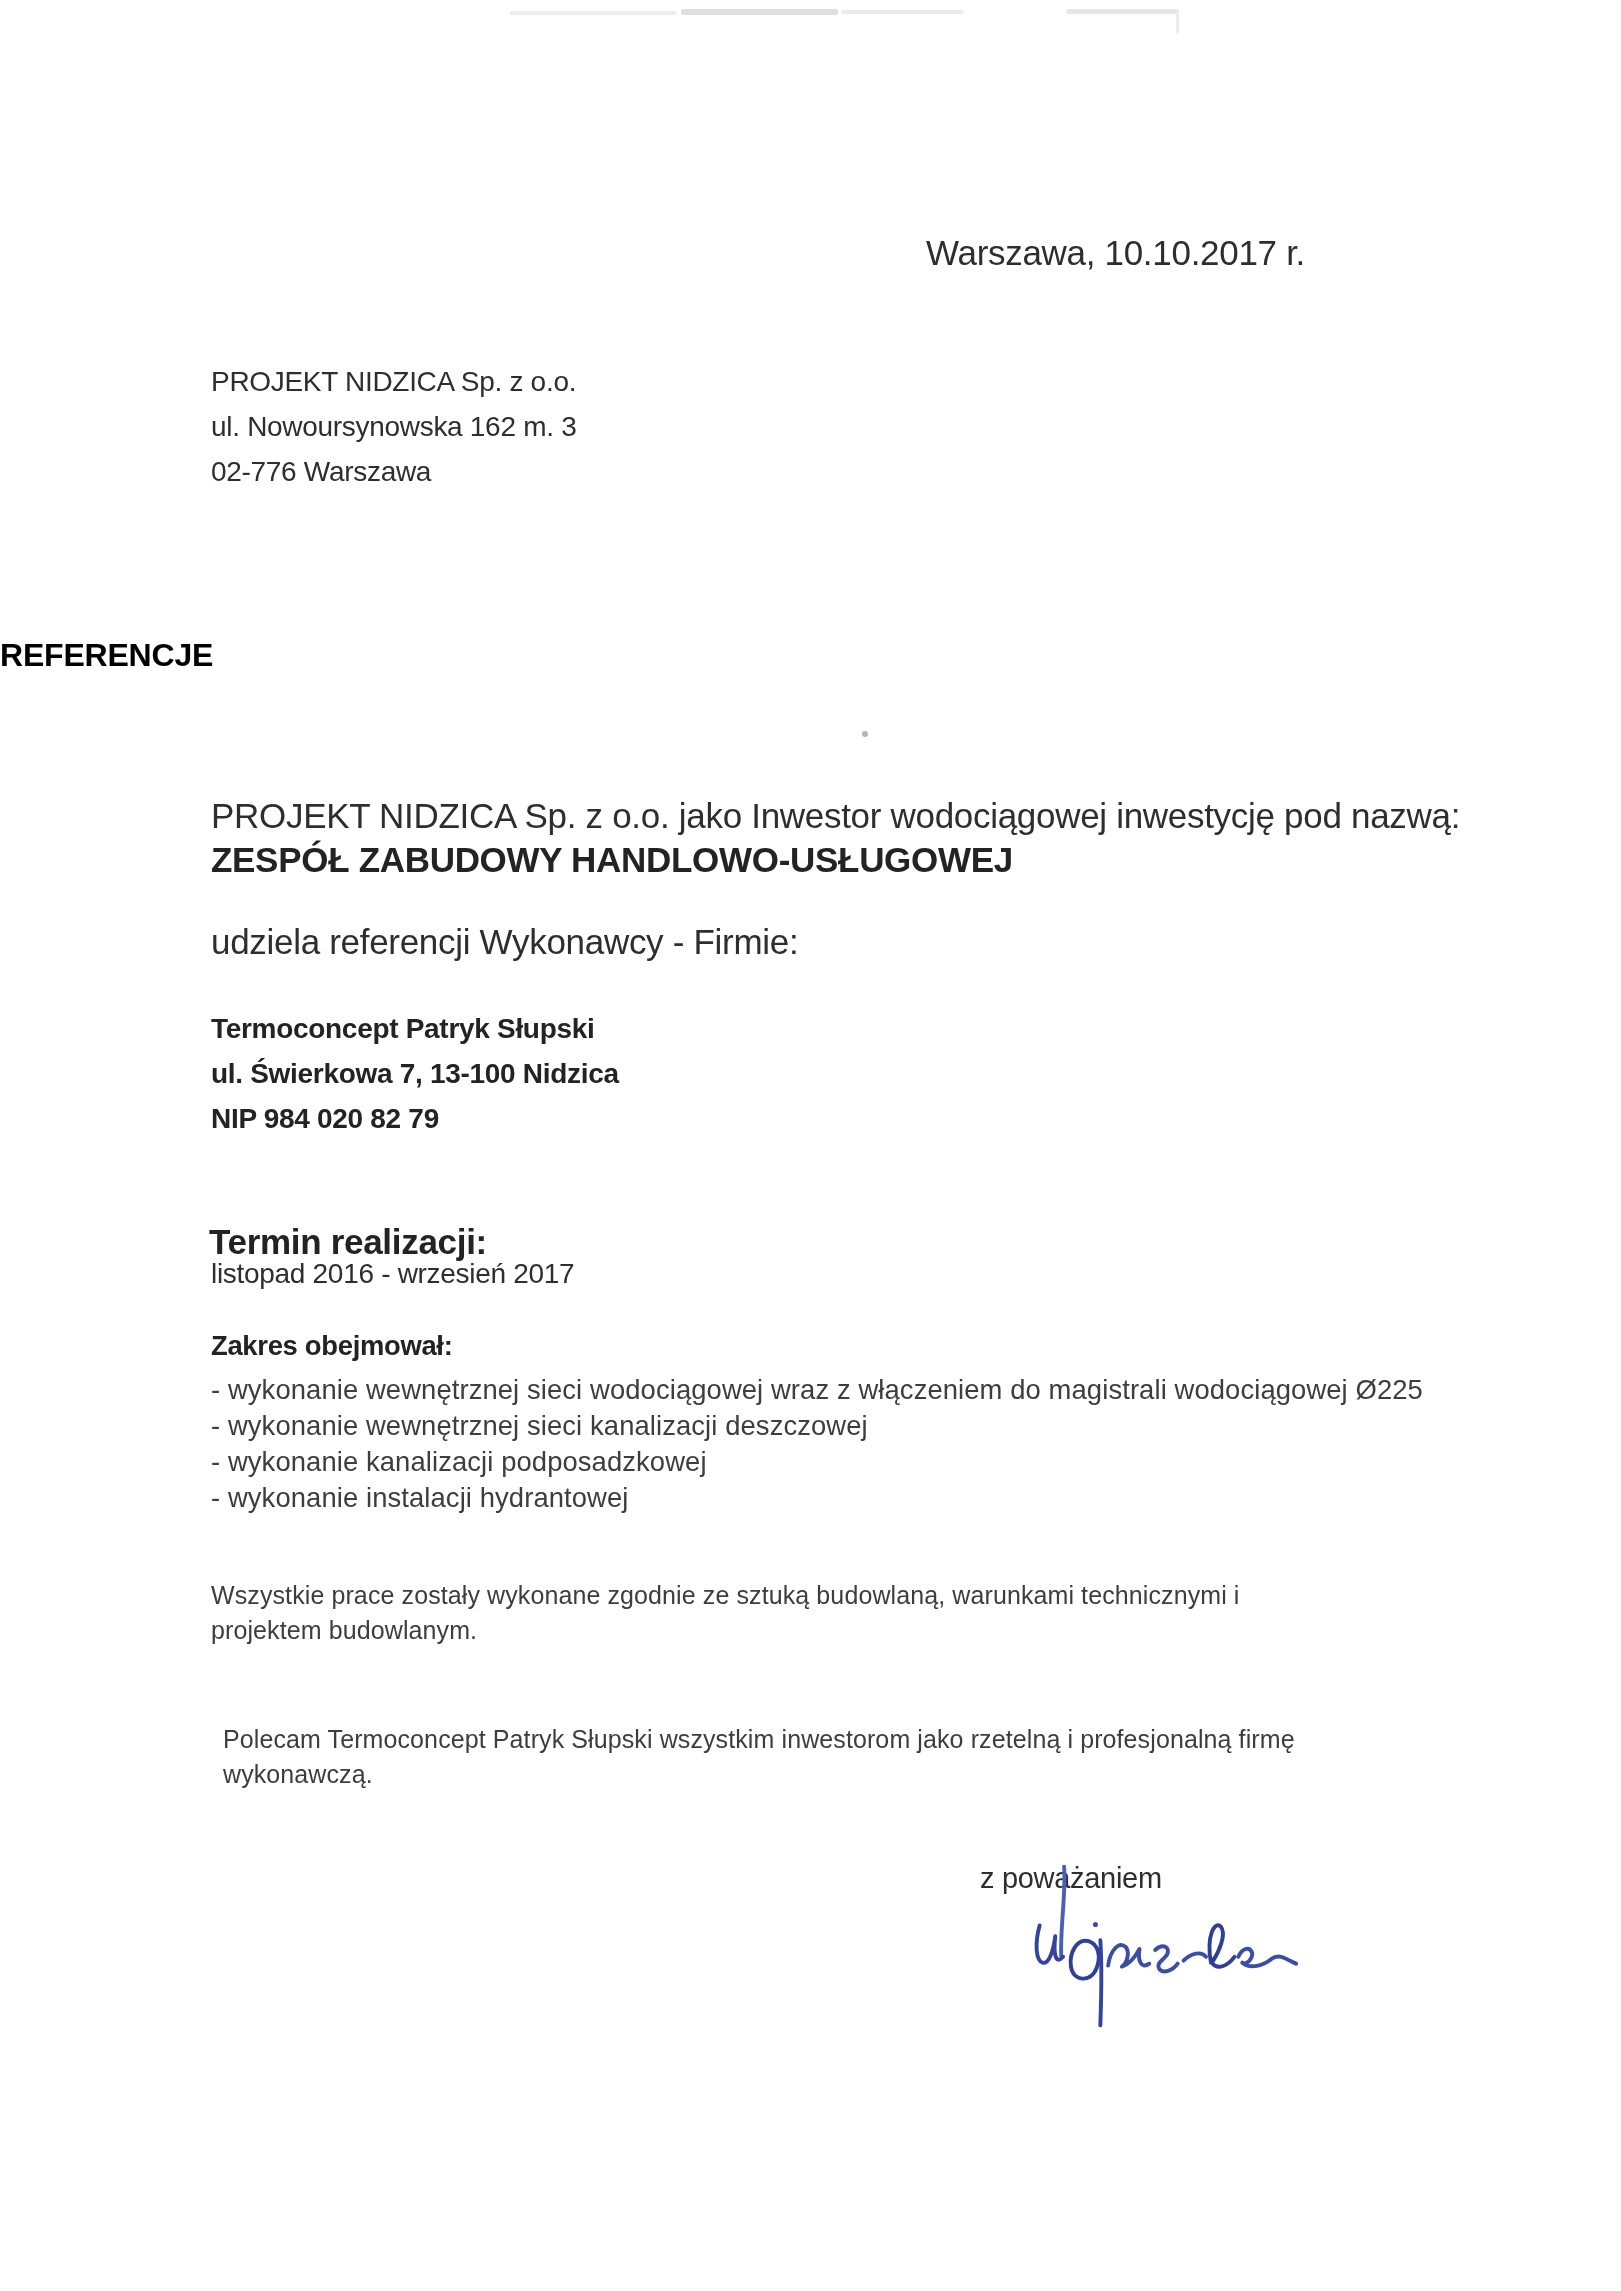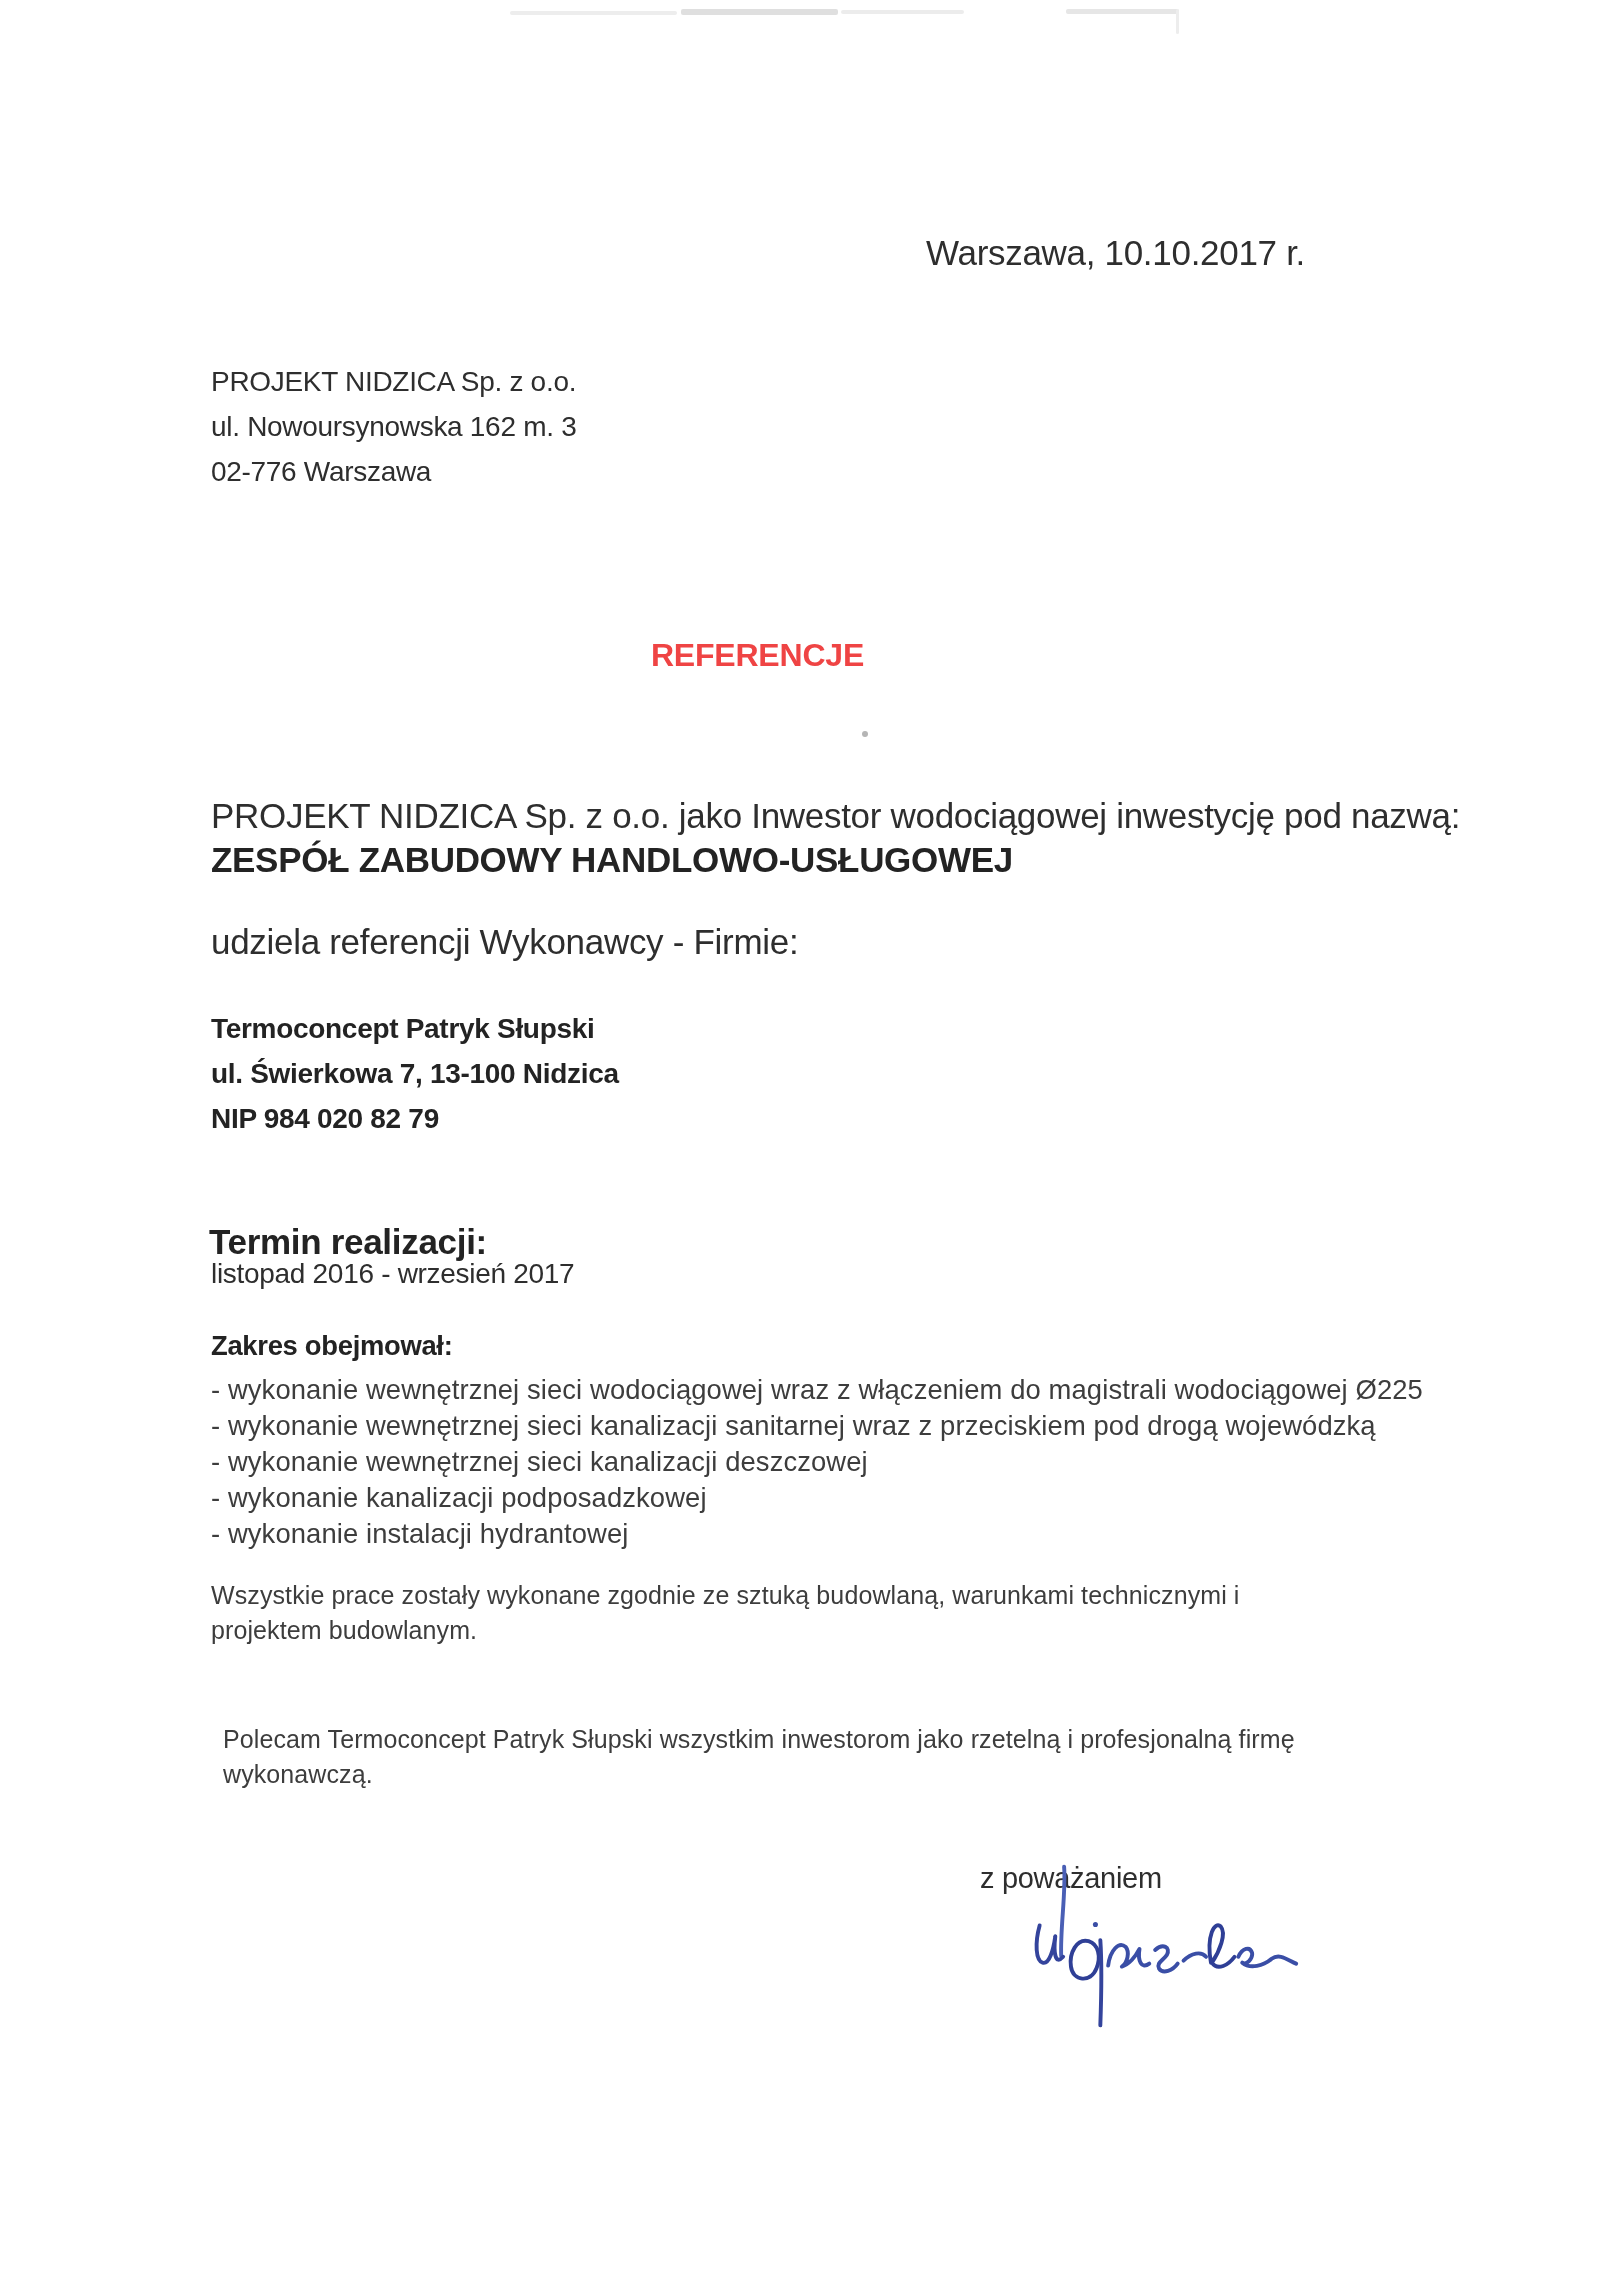--- a/index.html
+++ b/index.html
@@ -11,21 +11,21 @@
     font-family: "Liberation Sans", sans-serif;
     color: #2e2e2e;
     overflow: hidden;
   }
   .t { position: absolute; font-size: 35px; letter-spacing: -0.3px; white-space: nowrap; }
   .bold { font-weight: bold; color: #232323; }
   .block { position: absolute; font-size: 28px; letter-spacing: -0.3px; line-height: 45px; }
   .para { position: absolute; font-size: 25px; letter-spacing: 0.1px; line-height: 35px; color: #3d3d3d; white-space: normal; }
   .scope-list { position: absolute; font-size: 27.4px; letter-spacing: 0.1px; line-height: 36px; color: #3d3d3d; }
   .scope-list div { white-space: nowrap; }
-  .title { position: absolute; font-size: 32px; font-weight: bold; color: #ef4444; letter-spacing: -0.2px; text-align: center; width: 1515px; left: 0; }
+  .title { position: absolute; font-size: 32px; font-weight: bold; color: #000000; letter-spacing: -0.2px; width: 1515px; left: 0; }
   .term-value { position: absolute; left: 211px; width: 1235px; font-size: 28px; letter-spacing: -0.3px; color: #2e2e2e; }
   .artifact { position: absolute; border-radius: 2px; }
   .dot-artifact { position: absolute; width: 5.9px; height: 5.9px; border-radius: 50%; background: #8d8d8d; opacity: 0.65; }
   .sig-svg { position: absolute; left: 1010px; top: 1855px; }
 </style>
 </head>
 <body>
 
 <div class="page">
 
@@ -57,21 +57,20 @@
     <div>ul. Świerkowa 7, 13-100 Nidzica</div>
     <div>NIP 984 020 82 79</div>
   </div>
 
   <div class="t bold" style="left:209px; top:1212px;margin-top:10px;">Termin realizacji:</div>
   <div class="term-value" style="top:1258px;">listopad 2016 - wrzesień 2017</div>
 
   <div class="t bold" style="left:211px; top:1330px; font-size:27.4px;">Zakres obejmował:</div>
   <div class="scope-list" style="left:211px; top:1372px;">
     <div>- wykonanie wewnętrznej sieci wodociągowej wraz z włączeniem do magistrali wodociągowej Ø225</div>
-    <div>- wykonanie wewnętrznej sieci kanalizacji sanitarnej wraz z przeciskiem pod drogą wojewódzką</div>
     <div>- wykonanie wewnętrznej sieci kanalizacji deszczowej</div>
     <div>- wykonanie kanalizacji podposadzkowej</div>
     <div>- wykonanie instalacji hydrantowej</div>
   </div>
 
   <div class="para" style="left:211px; top:1578px; width:1103px;">Wszystkie prace zostały wykonane zgodnie ze sztuką budowlaną, warunkami technicznymi i projektem budowlanym.</div>
   <div class="para" style="left:223px; top:1682px; width:1122px;margin-top:40px;">Polecam Termoconcept Patryk Słupski wszystkim inwestorom jako rzetelną i profesjonalną firmę wykonawczą.</div>
 
   <div class="t" style="left:980px; top:1862px; font-size:29px;">z poważaniem</div>
 

